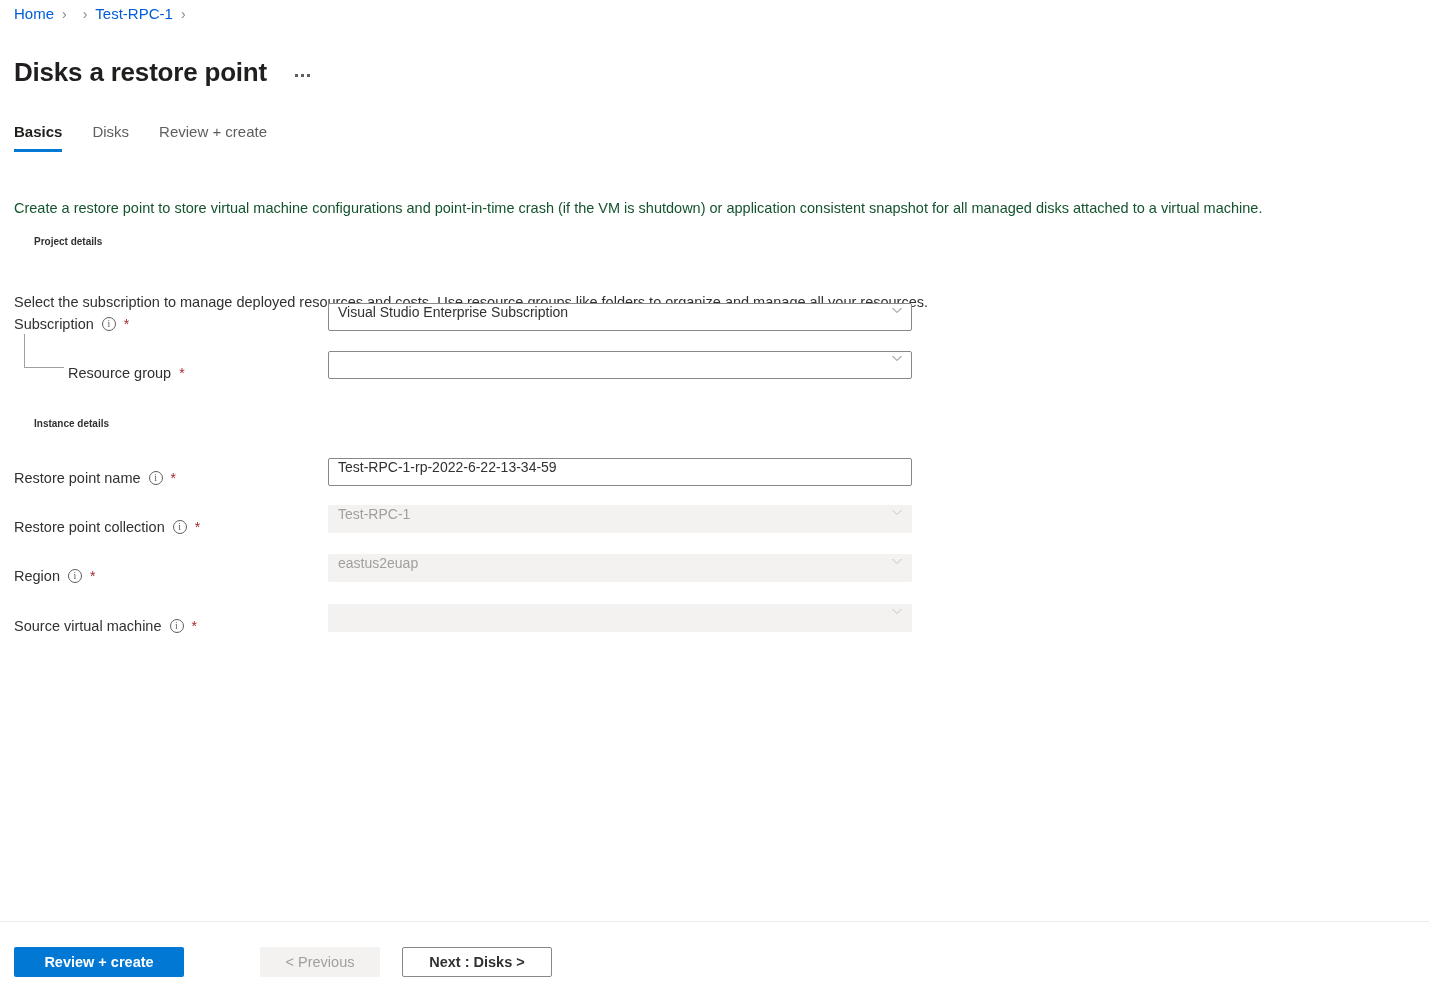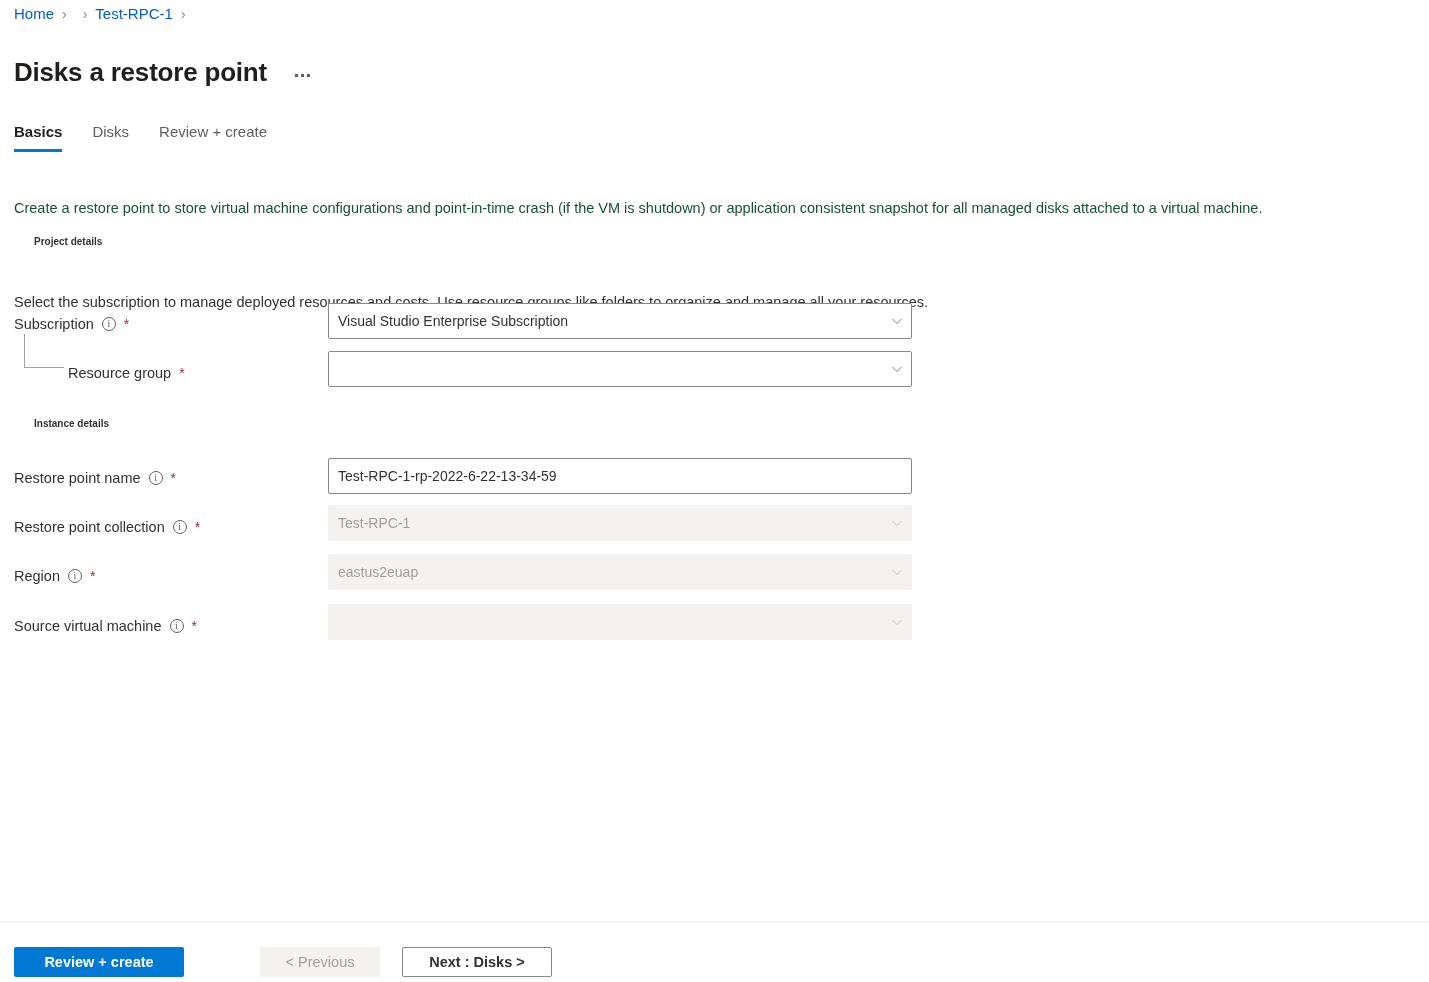--- a/index.html
+++ b/index.html
@@ -92,23 +92,23 @@
     border: 1px solid #605e5c; color: #605e5c;
     font-size: 10px; line-height: 12px; text-align: center;
     font-family: "Liberation Serif", serif;
     margin-left: 8px; cursor: pointer; flex: 0 0 auto;
   }
   .req { color: #a4262c; margin-left: 8px; font-size: 14px; }
 
   
   .control {
     position: absolute; left: 328px;
-    height: 36px; border: 1px solid #8a8886;
+    height: 28px; border: 1px solid #8a8886;
     background: #ffffff; border-radius: 2px;
-    display: flex; align-items: center;
+    display: flex; 
     padding: 0 8px 0 9px;
     font-size: 14px; color: #323130;
   }
   .control.wide { width: 584px; }
   .control.disabled {
     background: #f3f2f1; border-color: #f3f2f1; color: #a19f9d;
   }
   .control .val { flex: 1; overflow: hidden; white-space: nowrap; }
   .chev {
     width: 12px; height: 12px; flex: 0 0 auto;

